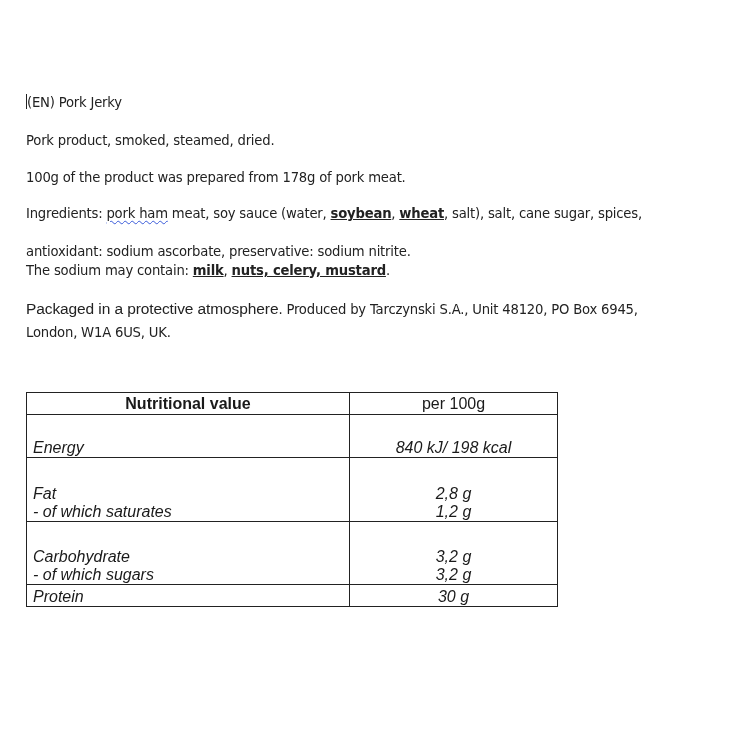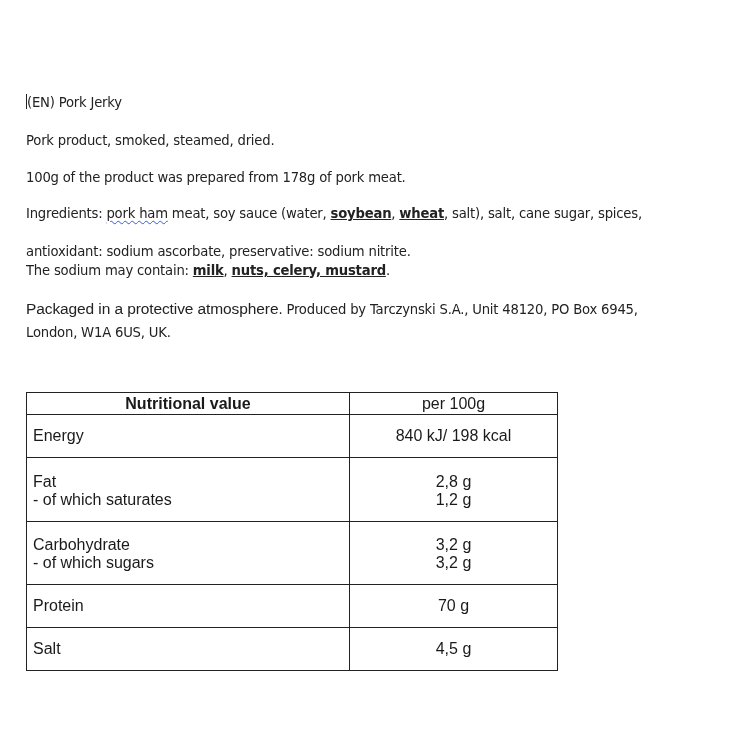--- a/index.html
+++ b/index.html
@@ -4,21 +4,21 @@
 <style>
   html, body { margin:0; padding:0; background:#ffffff; }
   body { width:740px; height:740px; position:relative; overflow:hidden; color:#222; }
   .doc { position:absolute; left:26px; top:0; width:714px; font-family:"DejaVu Sans", sans-serif; font-size:13.2px; letter-spacing:-0.2px; }
   .line { position:absolute; left:0; white-space:nowrap; }
   .cursor { display:inline-block; width:1px; height:15px; background:#222; vertical-align:-2px; margin-right:0px; }
   .u { text-decoration:underline; font-weight:bold; }
   .wavy { text-decoration:underline wavy #3a5bd9; text-decoration-thickness:1px; text-underline-offset:2px;margin-top:8px; }
   .big { font-family:"Liberation Sans", sans-serif; font-size:15.5px; letter-spacing:-0.1px; }
   .table { position:absolute; left:26px; top:392px; width:532px; border:1.5px solid #222; border-collapse:collapse; font-family:"Liberation Sans", sans-serif; font-size:16px; color:#1a1a1a; }
-  .table td { border:1.5px solid #222; padding:12px 6px; vertical-align:bottom; line-height:18px; }
+  .table td { border:1.5px solid #222; padding:0 6px; vertical-align:bottom; line-height:18px;font-style:italic; }
   .table td.v { text-align:center; }
   .table th { border:1.5px solid #222; font-weight:bold; text-align:center; padding:0; line-height:20px; }
   .c1 { width:322px; }
 </style>
 </head>
 <body>
 
 <div class="doc">
   <div class="line" style="top:94px">
     <span class="cursor"></span><span>(EN) Pork Jerky</span>
@@ -63,20 +63,16 @@
           <div>Carbohydrate</div>
           <div>- of which sugars</div>
         </td>
     <td class="v">
           <div>3,2 g</div>
           <div>3,2 g</div>
         </td>
   </tr>
   <tr style="height:22px">
     <td>Protein</td>
-    <td class="v">70 g</td>
-  </tr>
-  <tr style="height:42px">
-    <td style="vertical-align:top">Salt</td>
-    <td class="v" style="vertical-align:top">4,5 g</td>
+    <td class="v">30 g</td>
   </tr>
 </tbody>
   </table>
 
 </body></html>

